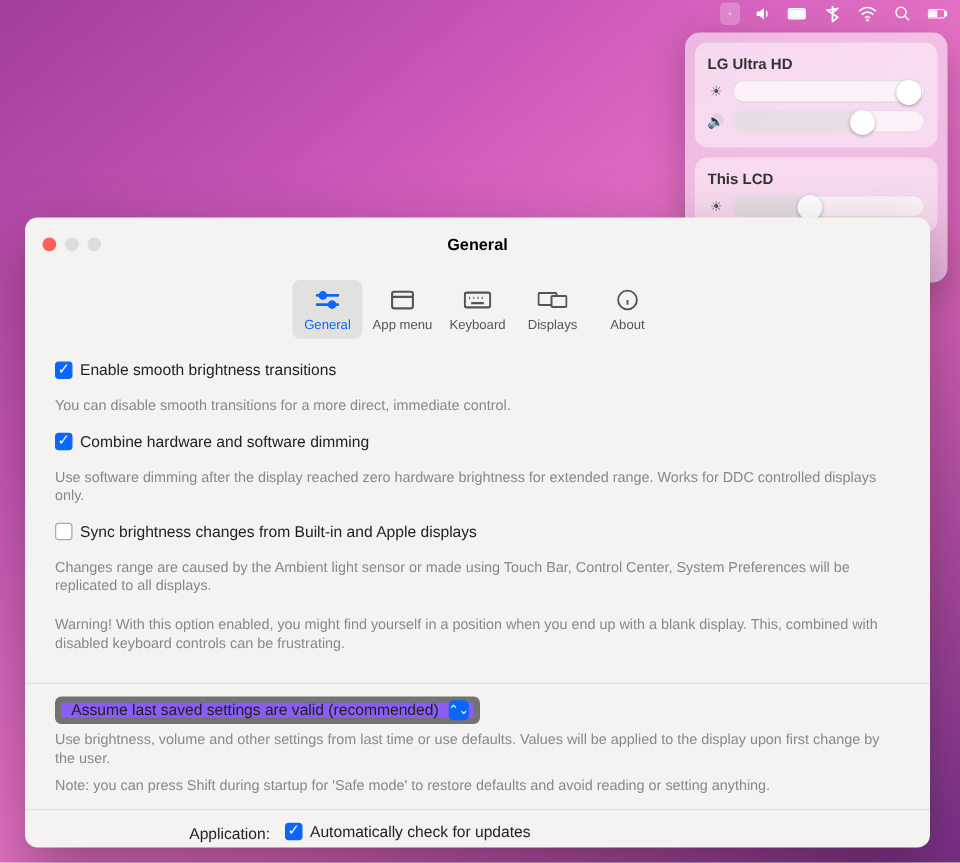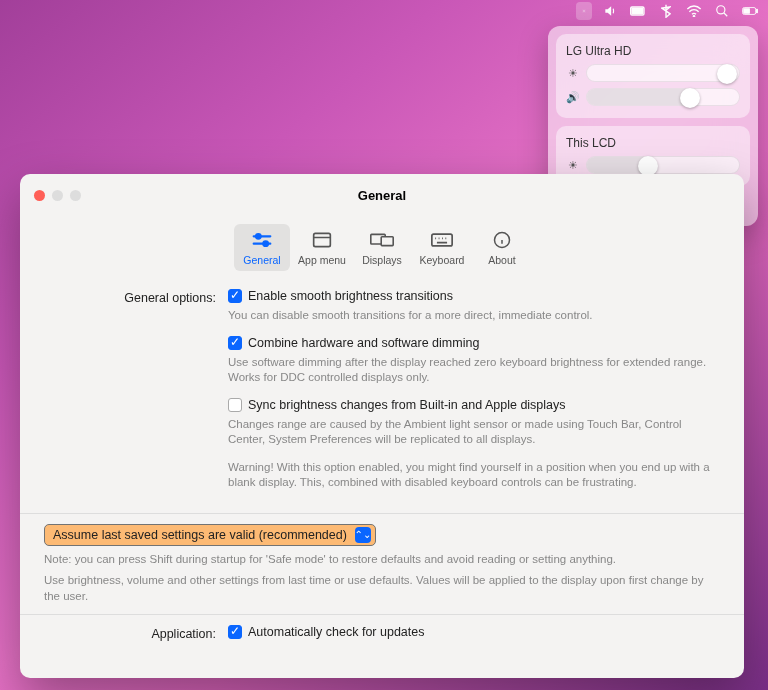--- a/index.html
+++ b/index.html
@@ -27,21 +27,21 @@
     border-radius: 12px;
     box-shadow: 0 10px 30px rgba(0,0,0,.25);
     padding: 8px;
   }
   .pcard {
     background: rgba(255,255,255,0.45);
     border-radius: 10px;
     padding: 10px 10px 12px 10px;
     margin-bottom: 8px;
   }
-  .pcard h4 { font-size: 12px; font-weight: 400; color: #333; margin-bottom: 6px;}
+  .pcard h4 { font-size: 12px; font-weight: 700; color: #333; margin-bottom: 6px;}
   .slider-row { display:flex; align-items:center; gap:6px; margin-top:6px;}
   .slider-track {
     flex: 1; height: 18px; border-radius: 10px;
     background: rgba(255,255,255,.6);
     border: 1px solid rgba(0,0,0,.08);
     position: relative;
   }
   .slider-thumb {
     position:absolute; top:-1px; width:20px; height:20px; border-radius:50%;
     background:#fff; box-shadow: 0 1px 3px rgba(0,0,0,.3);
@@ -69,28 +69,28 @@
   .tab { width:56px; display:flex; flex-direction:column; align-items:center; gap:3px; padding:5px 2px; border-radius:6px; font-size:10.5px; color:#555; cursor:pointer;}
   .tab.active { background:#e2e1e0; color:#0a66ff;}
   .tab .ticon { height:22px; display:flex; align-items:center; justify-content:center; font-size:18px;}
   .content { flex:1; overflow:auto; padding: 4px 24px 14px 24px; font-size:12.5px; color:#222;}
   .sep { height:1px; background:#ddd; margin: 10px -24px; }
   .row { display:flex; align-items:flex-start; margin-top:6px;}
   .lbl { width: 184px; text-align:right; padding-right:12px; padding-top:2px; color:#222; white-space:nowrap;}
   .col { flex:1; }
   .opt { margin-bottom: 12px; }
   .opt .chk { display:flex; align-items:flex-start; gap:6px; }
-  .opt .desc { color:#888; font-size:11.5px; margin-top:5px; margin-left:0px; line-height:1.35; }
+  .opt .desc { color:#888; font-size:11.5px; margin-top:15px; margin-left:0px; line-height:1.35; }
   input[type=checkbox]{
     appearance:none; width:14px; height:14px; border-radius:3px; border:1px solid #aaa; background:#fff; position:relative; cursor:pointer;
   }
   input[type=checkbox]:checked{ background:#0a66ff; border-color:#0a66ff;}
   input[type=checkbox]:checked::after{ content:"✓"; color:#fff; position:absolute; top:-2px; left:1px; font-size:12px;}
   .select {
-    display:inline-flex; align-items:center; background:#fdba74; border:1px solid #737373; border-radius:5px;
+    display:inline-flex; align-items:center; background:#8b5cf6; border:5px solid #737373; border-radius:5px;
     height:22px; padding:0 4px 0 8px; font-size:12.5px; cursor:pointer;
   }
   .select .arrow { width:16px; height:16px; background:#0a66ff; border-radius:4px; color:#fff; display:flex; align-items:center; justify-content:center; margin-left:8px; font-size:10px;}
   .note { color:#888; font-size:11.5px; margin-top:6px; line-height:1.35;}
 </style>
 </head>
 <body>
 
 <div class="menubar">
   <span class="mi active">
@@ -195,65 +195,64 @@
       <span class="ticon">
         <svg width="20" height="18" viewBox="0 0 24 20" fill="none" stroke="#555" stroke-width="2">
             <rect x="2" y="2" width="20" height="16" rx="2"></rect>
             <path d="M2 7h20"></path>
           </svg>
       </span>
       <span>App menu</span>
     </div>
     <div class="tab">
       <span class="ticon">
+        <svg width="22" height="16" viewBox="0 0 26 16" fill="none" stroke="#555" stroke-width="2">
+            <rect x="1" y="1" width="24" height="14" rx="2"></rect>
+            <path d="M5 6h1M9 6h1M13 6h1M17 6h1M21 6h0M7 11h12"></path>
+          </svg>
+      </span>
+      <span>Keyboard</span>
+    </div>
+    <div class="tab">
+      <span class="ticon">
         <svg width="24" height="18" viewBox="0 0 30 20" fill="none" stroke="#555" stroke-width="2">
             <rect x="1" y="3" width="18" height="12" rx="1"></rect>
             <rect x="14" y="6" width="15" height="11" rx="1" fill="#f4f3f2"></rect>
           </svg>
       </span>
       <span>Displays</span>
     </div>
     <div class="tab">
       <span class="ticon">
-        <svg width="22" height="16" viewBox="0 0 26 16" fill="none" stroke="#555" stroke-width="2">
-            <rect x="1" y="1" width="24" height="14" rx="2"></rect>
-            <path d="M5 6h1M9 6h1M13 6h1M17 6h1M21 6h0M7 11h12"></path>
-          </svg>
-      </span>
-      <span>Keyboard</span>
-    </div>
-    <div class="tab">
-      <span class="ticon">
         <svg width="18" height="18" viewBox="0 0 24 24" fill="none" stroke="#555" stroke-width="2">
             <circle cx="12" cy="12" r="10"></circle>
             <path d="M12 8h0M12 12v5"></path>
           </svg>
       </span>
       <span>About</span>
     </div>
   </div>
 
   <div class="content">
 
     <div class="row">
-      <div class="lbl">General options:</div>
       <div class="col">
         <div class="opt">
           <label class="chk">
             <input type="checkbox" checked="" style="">
             <span>Enable smooth brightness transitions</span>
           </label>
           <div class="desc">You can disable smooth transitions for a more direct, immediate control.</div>
         </div>
         <div class="opt">
           <label class="chk">
             <input type="checkbox" checked="" style="">
             <span>Combine hardware and software dimming</span>
           </label>
-          <div class="desc">Use software dimming after the display reached zero keyboard brightness for extended range. Works for DDC controlled displays only.</div>
+          <div class="desc">Use software dimming after the display reached zero hardware brightness for extended range. Works for DDC controlled displays only.</div>
         </div>
         <div class="opt">
           <label class="chk">
             <input type="checkbox" style="">
             <span>Sync brightness changes from Built-in and Apple displays</span>
           </label>
           <div class="desc">Changes range are caused by the Ambient light sensor or made using Touch Bar, Control Center, System Preferences will be replicated to all displays.</div>
         </div>
         <div class="opt">
           <div class="desc">Warning! With this option enabled, you might find yourself in a position when you end up with a blank display. This, combined with disabled keyboard controls can be frustrating.</div>
@@ -262,22 +261,22 @@
     </div>
 
     <div class="sep"></div>
 
     <div class="row">
       <div class="col">
         <div class="select">
           <span>Assume last saved settings are valid (recommended)</span>
           <span class="arrow">⌃⌄</span>
         </div>
+        <div class="note">Use brightness, volume and other settings from last time or use defaults. Values will be applied to the display upon first change by the user.</div>
         <div class="note">Note: you can press Shift during startup for 'Safe mode' to restore defaults and avoid reading or setting anything.</div>
-        <div class="note">Use brightness, volume and other settings from last time or use defaults. Values will be applied to the display upon first change by the user.</div>
       </div>
     </div>
 
     <div class="sep"></div>
 
     <div class="row">
       <div class="lbl">Application:</div>
       <div class="col">
         <div class="opt">
           <label class="chk">

